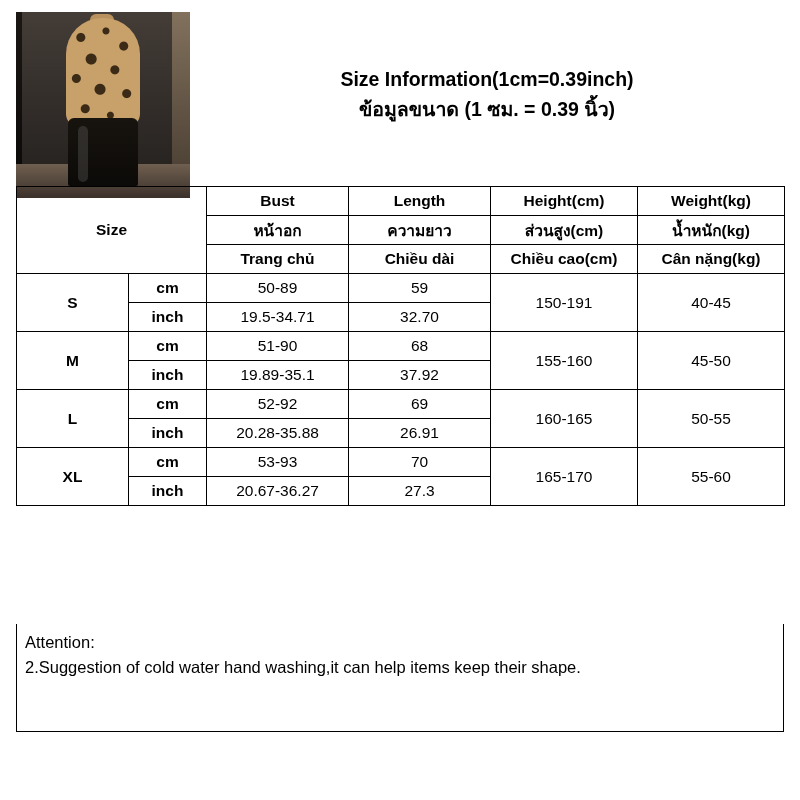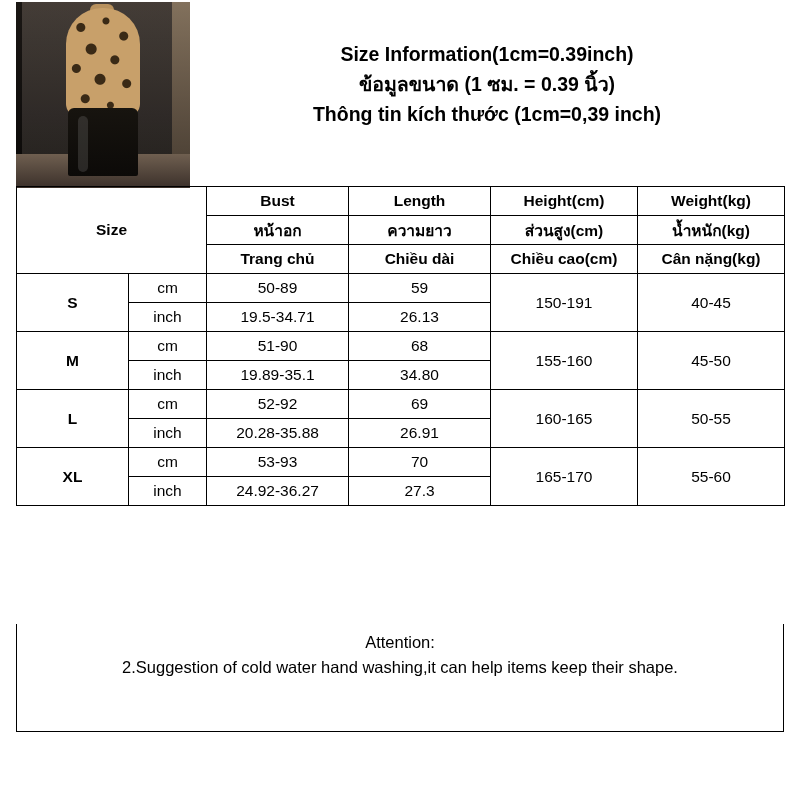--- a/index.html
+++ b/index.html
@@ -18,21 +18,21 @@
     position: relative;
     width: 800px;
     height: 800px;
     box-sizing: border-box;
   }
 
   
   .top-area {
     position: absolute;
     left: 16px;
-    top: 2px;
+    top: 12px;
     width: 768px;
     height: 186px;
     display: flex;
     flex-direction: row;
   }
   .photo {
     width: 174px;
     height: 186px;
     position: relative;
     overflow: hidden;
@@ -154,21 +154,21 @@
   }
   .size-word {
     font-weight: bold;
     font-size: 23px;
   }
   .sz-label {
     font-weight: bold;
     font-size: 17px;
   }
   .unit {
-    font-weight: normal;
+    font-weight: bold;
     font-size: 15.5px;
   }
   .val {
     font-size: 16px;
   }
 
   
   col.c1 { width: 112px; }
   col.c2 { width: 78px; }
   col.c3 { width: 142px; }
@@ -185,21 +185,20 @@
     box-sizing: border-box;
     border: 1px solid #000000;
     border-top: none;
     padding: 6px 8px 8px 8px;
     height: 108px;
   }
   .attention p {
     margin: 0;
     font-size: 16.5px;
     line-height: 25px;
-    text-align: center;
   }
 </style>
 </head>
 <body>
 
 <div class="page">
 
   <div class="top-area">
     <div class="photo">
       <div class="wallstripes"></div>
@@ -209,21 +208,20 @@
         <div class="neck"></div>
         <div class="top-leo"></div>
         <div class="pants"></div>
         <div class="shine"></div>
       </div>
     </div>
 
     <div class="title-block">
       <div class="title-line">Size Information(1cm=0.39inch)</div>
       <div class="title-line">ข้อมูลขนาด (1 ซม. = 0.39 นิ้ว)</div>
-      <div class="title-line">Thông tin kích thước (1cm=0,39 inch)</div>
     </div>
   </div>
 
   <table class="size-table">
     <colgroup>
       <col class="c1">
         <col class="c2">
         <col class="c3">
         <col class="c4">
         <col class="c5">
@@ -255,35 +253,35 @@
         <td class="sz-label" rowspan="2">S</td>
         <td class="unit">cm</td>
         <td class="val">50-89</td>
         <td class="val">59</td>
         <td class="val" rowspan="2">150-191</td>
         <td class="val" rowspan="2">40-45</td>
       </tr>
       <tr>
         <td class="unit">inch</td>
         <td class="val">19.5-34.71</td>
-        <td class="val">26.13</td>
+        <td class="val">32.70</td>
       </tr>
 
       <tr>
         <td class="sz-label" rowspan="2">M</td>
         <td class="unit">cm</td>
         <td class="val">51-90</td>
         <td class="val">68</td>
         <td class="val" rowspan="2">155-160</td>
         <td class="val" rowspan="2">45-50</td>
       </tr>
       <tr>
         <td class="unit">inch</td>
         <td class="val">19.89-35.1</td>
-        <td class="val">34.80</td>
+        <td class="val">37.92</td>
       </tr>
 
       <tr>
         <td class="sz-label" rowspan="2">L</td>
         <td class="unit">cm</td>
         <td class="val">52-92</td>
         <td class="val">69</td>
         <td class="val" rowspan="2">160-165</td>
         <td class="val" rowspan="2">50-55</td>
       </tr>
@@ -296,21 +294,21 @@
       <tr>
         <td class="sz-label" rowspan="2">XL</td>
         <td class="unit">cm</td>
         <td class="val">53-93</td>
         <td class="val">70</td>
         <td class="val" rowspan="2">165-170</td>
         <td class="val" rowspan="2">55-60</td>
       </tr>
       <tr>
         <td class="unit">inch</td>
-        <td class="val">24.92-36.27</td>
+        <td class="val">20.67-36.27</td>
         <td class="val">27.3</td>
       </tr>
     </tbody>
   </table>
 
   <div class="attention">
     <p>Attention:</p>
     <p>2.Suggestion of cold water hand washing,it can help items keep their shape.</p>
   </div>
 

